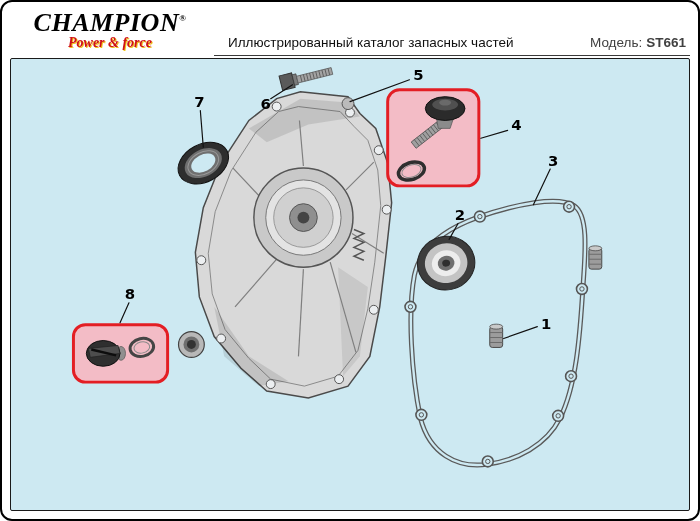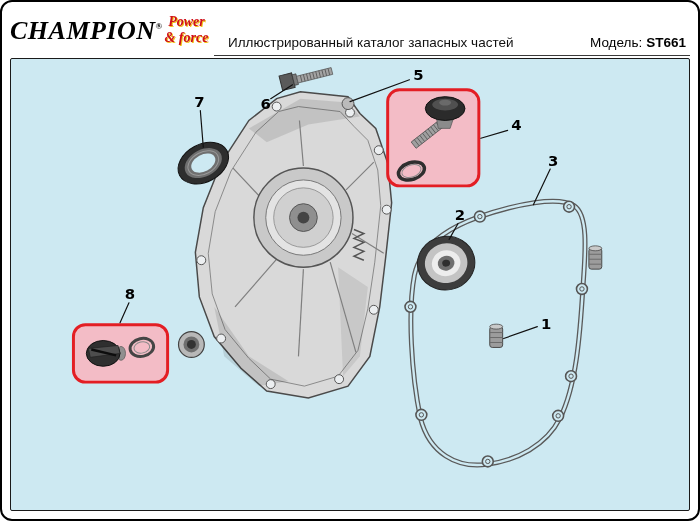--- a/index.html
+++ b/index.html
@@ -2,30 +2,30 @@
 <html><head>
 <meta charset="utf-8">
 <style>
   * { box-sizing: border-box; margin: 0; padding: 0; }
   body { background:#fff; font-family:"Liberation Sans", sans-serif; }
   .page {
     width:700px; height:521px; border:2px solid #000; border-radius:12px;
     background:#fff; overflow:hidden; position:relative;
   }
   header { height:54px; display:flex; align-items:stretch; padding:3px 8px 0 8px; }
-  .brand { width:200px; display:flex; flex-direction:row; align-items:center; justify-content:center; }
+  .brand { width:200px; display:flex; flex-direction:column; align-items:center; justify-content:center; }
   .brand-name { font-family:"Liberation Serif", serif; font-style:italic; font-weight:bold;
     font-size:26px; line-height:1; letter-spacing:.5px; color:#000; }
   .brand-name sup { font-size:9px; font-style:normal; vertical-align:super; }
   .brand-tagline { font-family:"Liberation Serif", serif; font-style:italic; font-weight:bold;
     font-size:14px; color:#cf1019; margin-top:-1px; text-shadow:1px 1px 0 #f0c419;text-align:center; }
   .header-right { flex:1; display:flex; align-items:flex-end; justify-content:space-between;
     border-bottom:1.5px solid #3a3a3a; padding:0 4px 5px 14px; margin-left:4px; }
   .catalog-title { font-size:13.5px; color:#101010; }
-  .model { font-size:13.5px; color:#000000; white-space:nowrap; }
+  .model { font-size:13.5px; color:#404040; white-space:nowrap; }
   .model strong { font-weight:bold; margin-left:4px; }
   .diagram { margin:2px 8px 8px 8px; height:453px; border:1px solid #1a1a1a;
     background:#cde9f2; border-radius:2px; overflow:hidden; }
   .diagram svg { display:block; width:100%; height:100%; }
   svg text.callout { font-family:"DejaVu Sans", sans-serif; font-weight:bold; font-size:15px; fill:#000; }
 </style>
 </head>
 <body>
 
 <div class="page">

